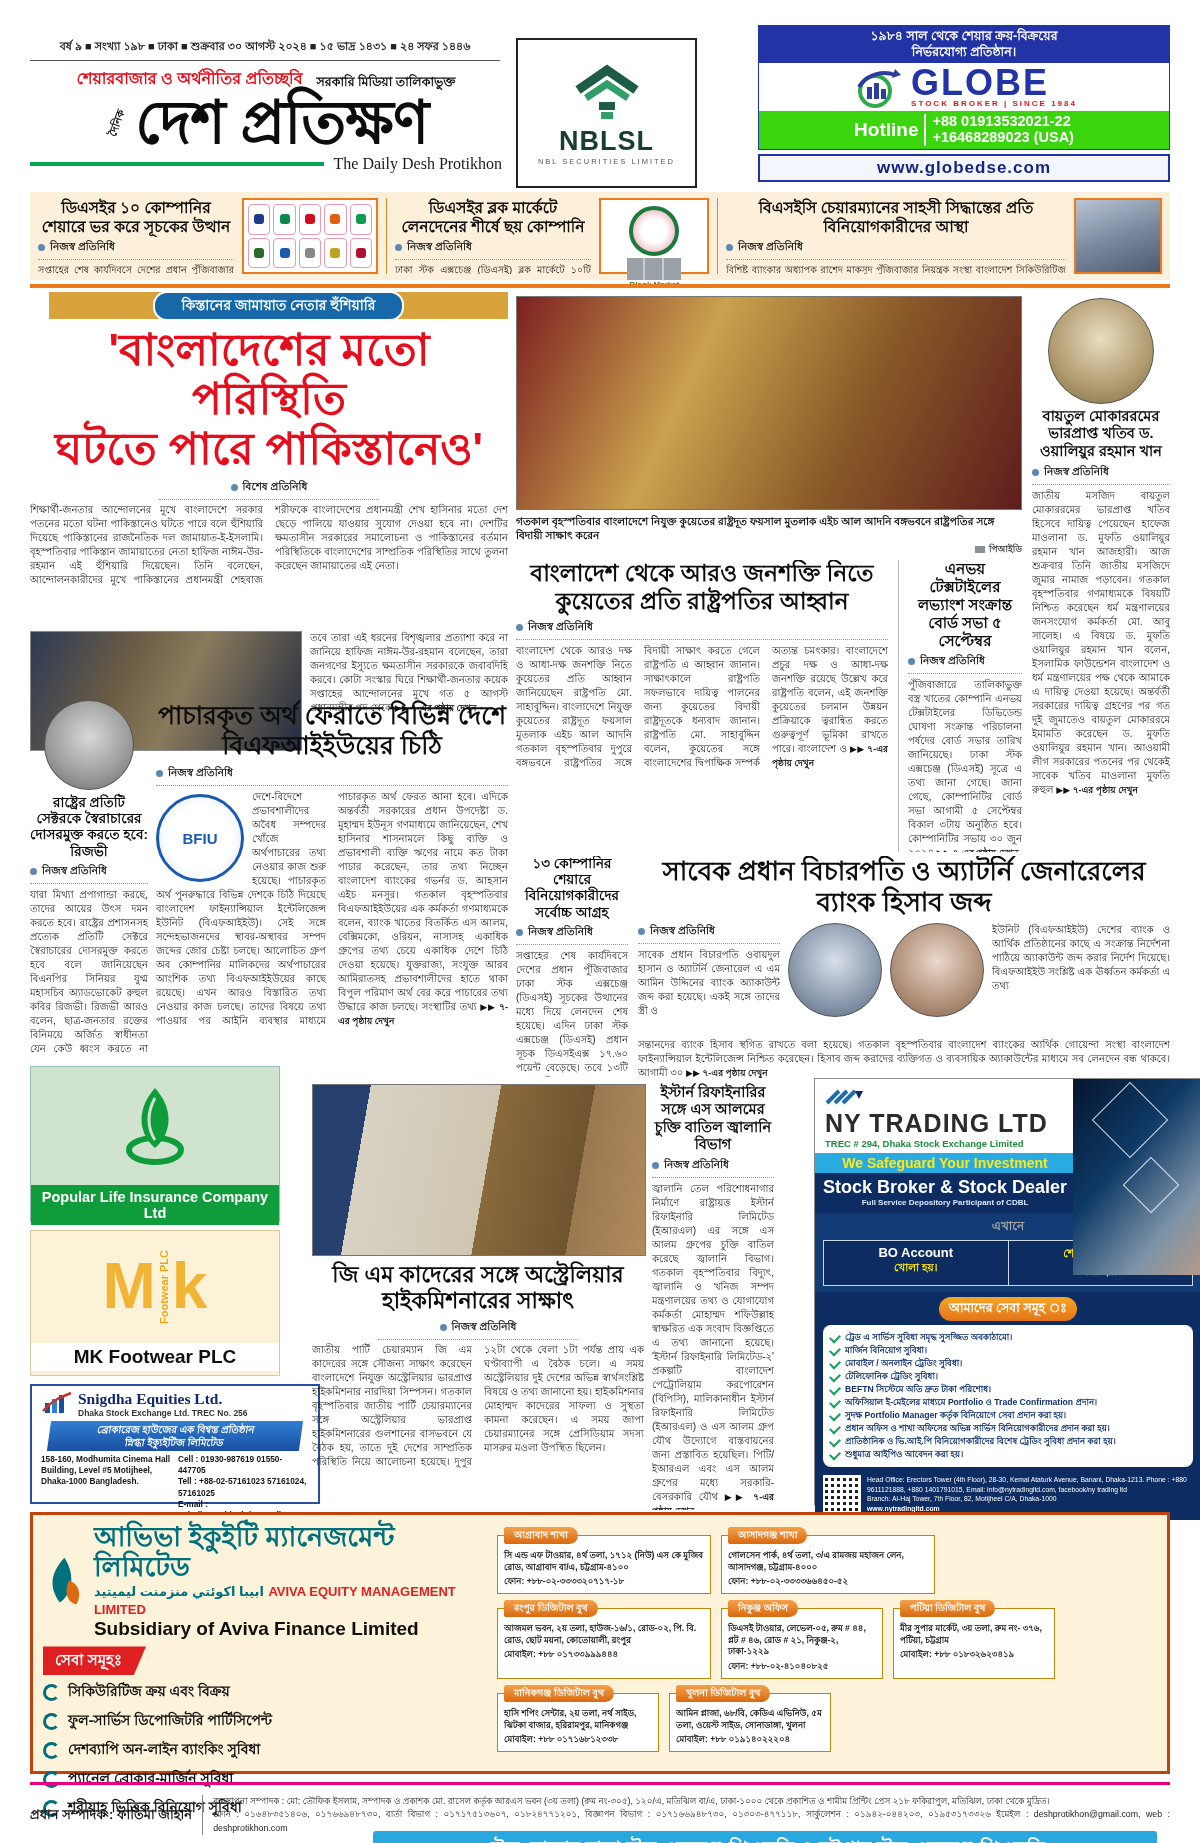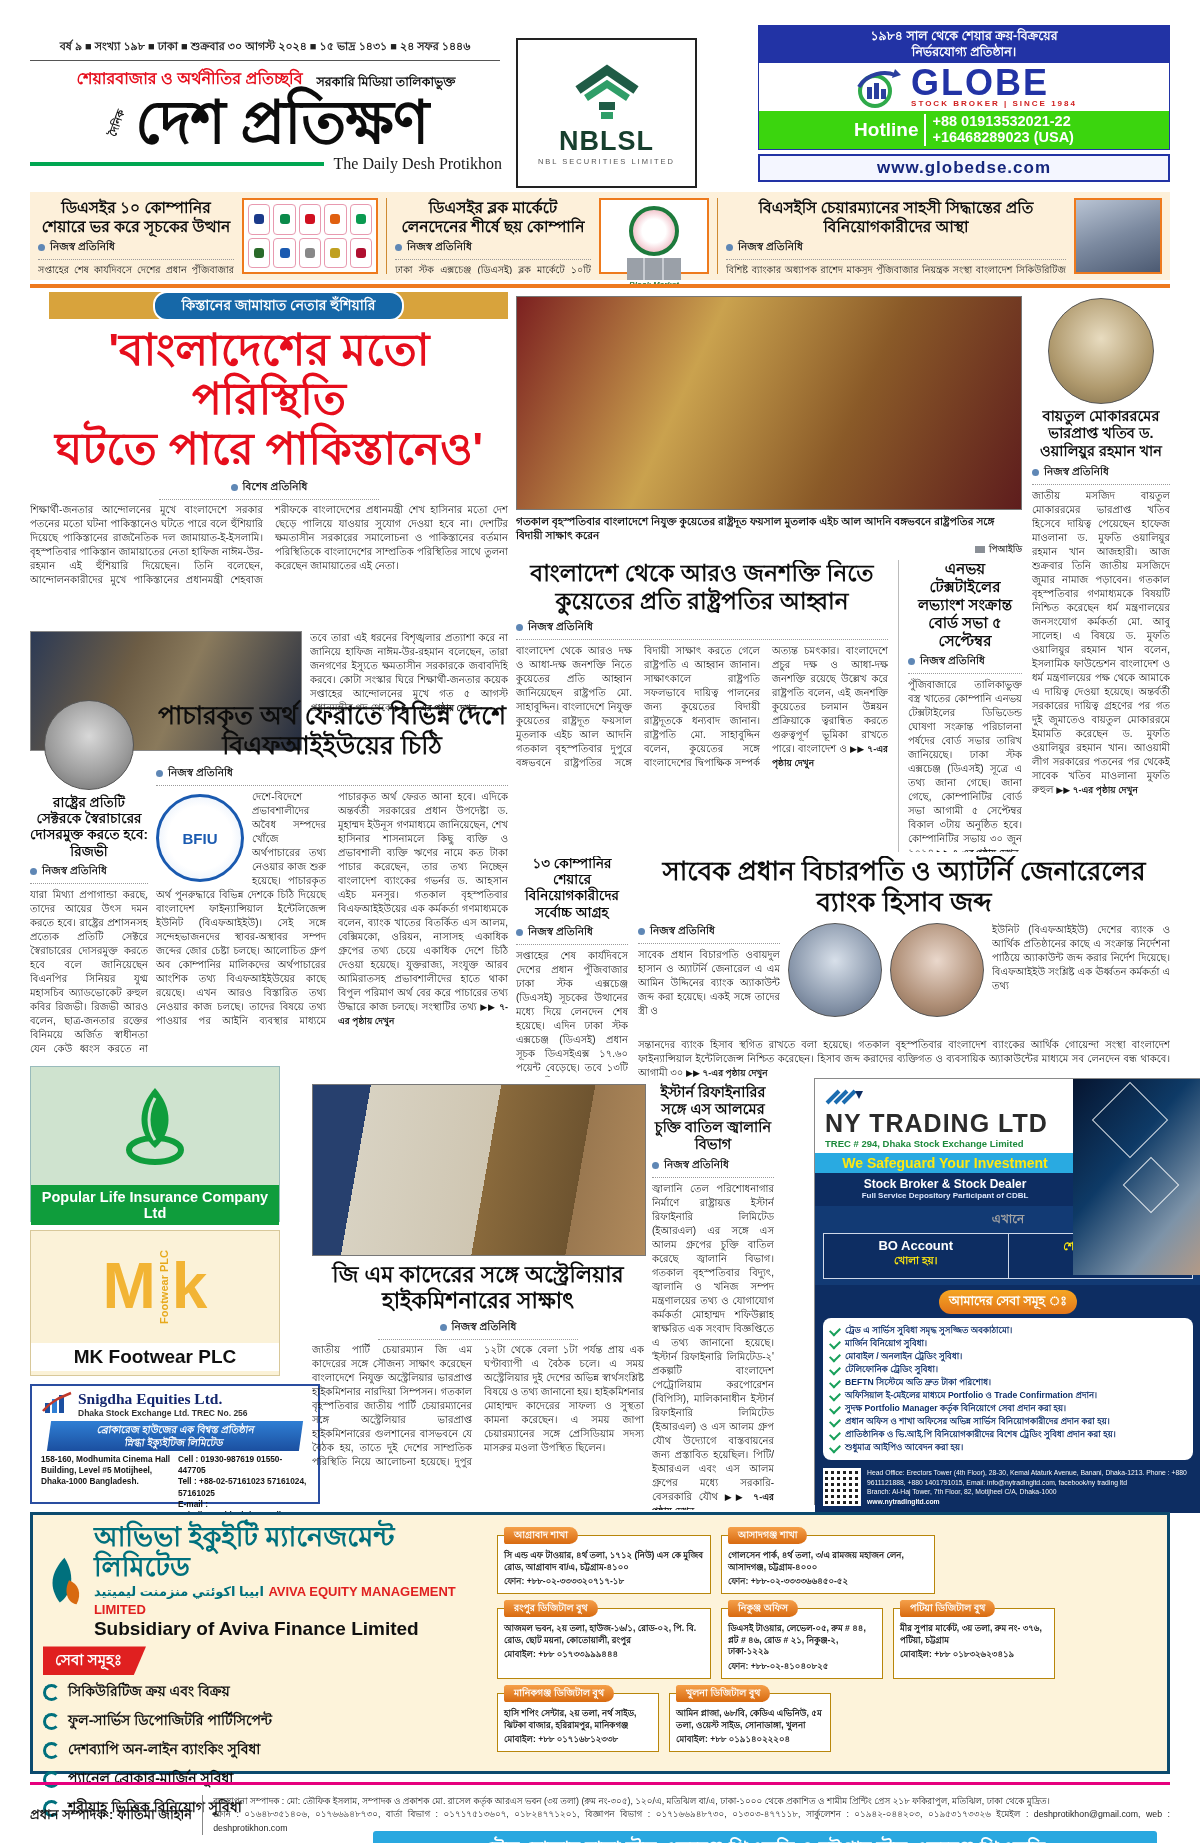--- a/index.html
+++ b/index.html
@@ -79,39 +79,39 @@
   .snig .sb{font-size:8.5px;color:#333;font-weight:bold;}
   .snig .ribbon{background:linear-gradient(#2f7fd4,#1b4fa0);color:#fff;text-align:center;font-size:10px;
                 font-weight:bold;line-height:1.3;padding:2px 4px;transform:skewX(-8deg);}
   .snig .addr{font-size:8.3px;font-weight:bold;line-height:1.35;}
   .snig .cont{font-size:8.3px;font-weight:bold;line-height:1.35;}
   
   .nyad{border:1px solid #8a8a8a;background:#fff;}
   .ny-brand{font-size:25px;font-weight:900;color:#2b2b2b;letter-spacing:1px;}
   .ny-trec{font-size:9.5px;font-weight:bold;color:#1d8a3c;}
   .ny-safe{background:#29aae1;color:#ffe810;font-weight:900;font-size:14px;text-align:center;padding:2px 0;}
-  .ny-role1{color:#fff;font-weight:900;font-size:12px;text-align:center;}
+  .ny-role1{color:#fff;font-weight:900;font-size:18px;text-align:center;}
   .ny-role2{color:#dce8ff;font-weight:bold;font-size:8px;text-align:center;}
   .ny-here{color:#a3a3a3;font-weight:bold;font-size:12px;text-align:center;}
   .ny-boxes{display:flex;border:1px solid #cfd8e8;}
   .ny-boxes .bx{flex:1;text-align:center;padding:4px 2px;font-weight:900;}
   .ny-svc-title{background:linear-gradient(#f5a623,#e2751a);color:#fff;font-weight:900;font-size:12.5px;
                 text-align:center;border-radius:12px;padding:2px 10px;display:inline-block;}
   .ny-list{background:#fff;border-radius:8px;padding:5px 7px;}
   .ny-list .it{display:flex;gap:5px;font-size:8.6px;font-weight:bold;color:#10306a;line-height:1.35;margin:1.5px 0;}
   .chk{width:8px;height:5px;border-left:2px solid #18a05a;border-bottom:2px solid #18a05a;
        transform:rotate(-45deg);margin-top:2px;flex:0 0 auto;}
   .ny-contact{font-size:6.8px;color:#fff;line-height:1.4;}
   .qr{width:34px;height:34px;background:
       repeating-linear-gradient(0deg,#111 0 3px,#fff 3px 6px),
       repeating-linear-gradient(90deg,#111 0 3px,#fff 3px 6px);background-blend-mode:screen;border:2px solid #fff;}
   .ny-img{background:linear-gradient(130deg,#061530 0%,#0e3a66 40%,#7d93a8 75%,#b49a86 100%);}
   .hex{border:1.5px solid rgba(255,255,255,.8);width:54px;height:54px;transform:rotate(45deg);}
   
-  .aviva{background:#fdf3da;border:3px solid #0c4a6e;}
+  .aviva{background:#fdf3da;border:3px solid #c2410c;}
   .av-title{color:#00707d;font-size:27px;font-weight:900;line-height:1.1;}
   .av-ar{color:#00707d;font-size:13px;font-weight:bold;}
   .av-en{color:#e02020;font-size:13px;font-weight:900;}
   .av-sub{color:#101010;font-size:19px;font-weight:900;}
   .av-ribbon{background:#e02020;color:#fff;font-weight:900;font-size:15px;padding:2px 24px 2px 12px;
              clip-path:polygon(0 0,100% 0,88% 100%,0 100%);display:inline-block;}
   .av-svc{display:flex;align-items:center;gap:8px;font-size:14px;font-weight:bold;color:#101010;margin:5px 0;}
   .av-bullet{width:11px;height:11px;border:3px solid #00707d;border-right-color:transparent;border-radius:50%;flex:0 0 auto;}
   .branch{background:#fff;border:1px solid #b8860b;position:relative;padding:14px 6px 4px 6px;}
   .branch .tag{position:absolute;top:-9px;left:6px;background:linear-gradient(#f5a04a,#d86a10);color:#fff;

